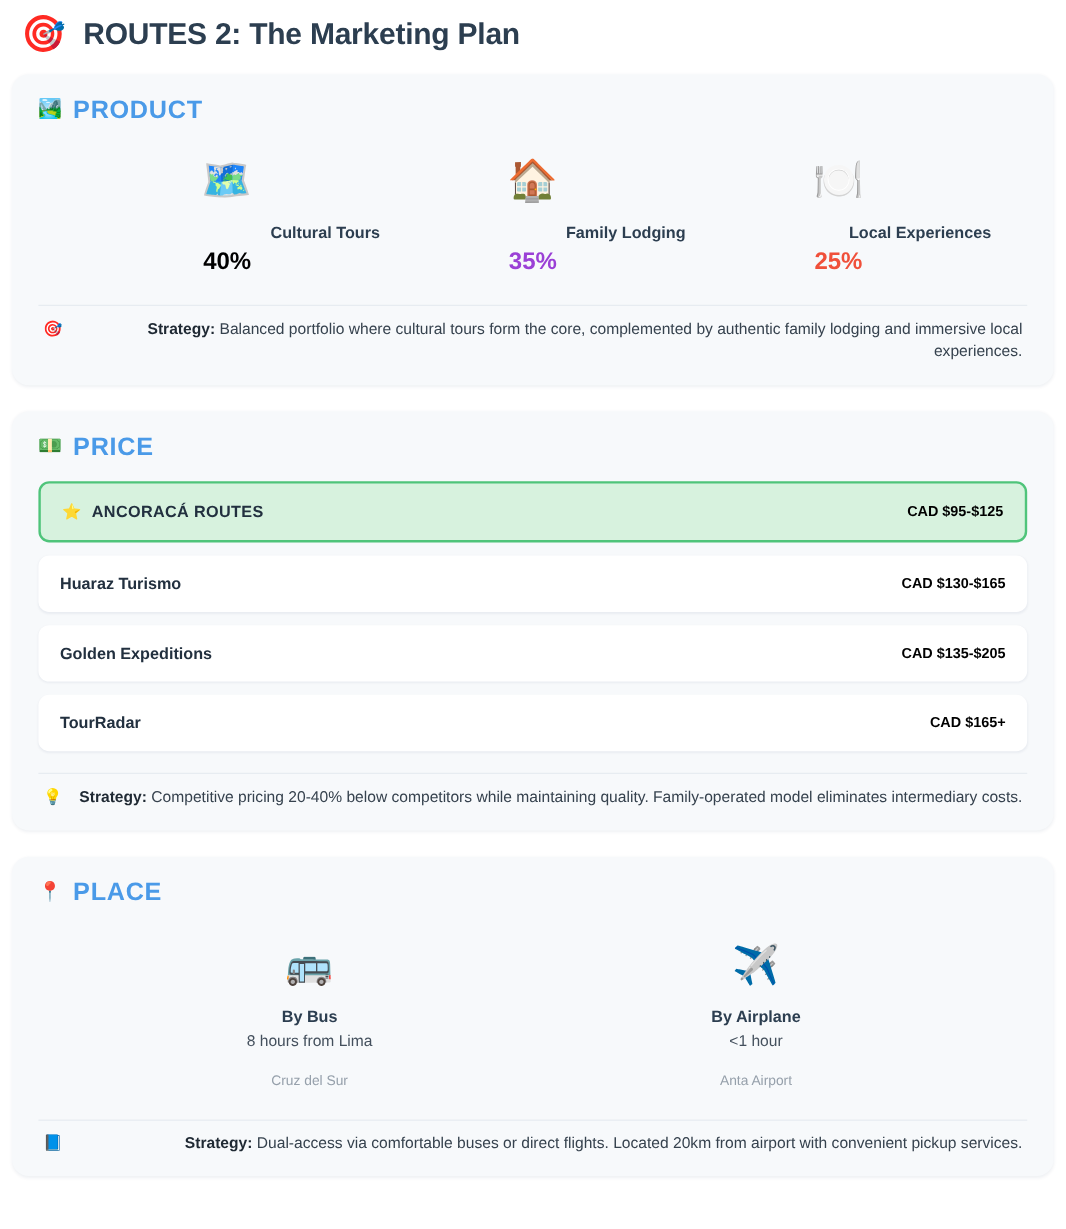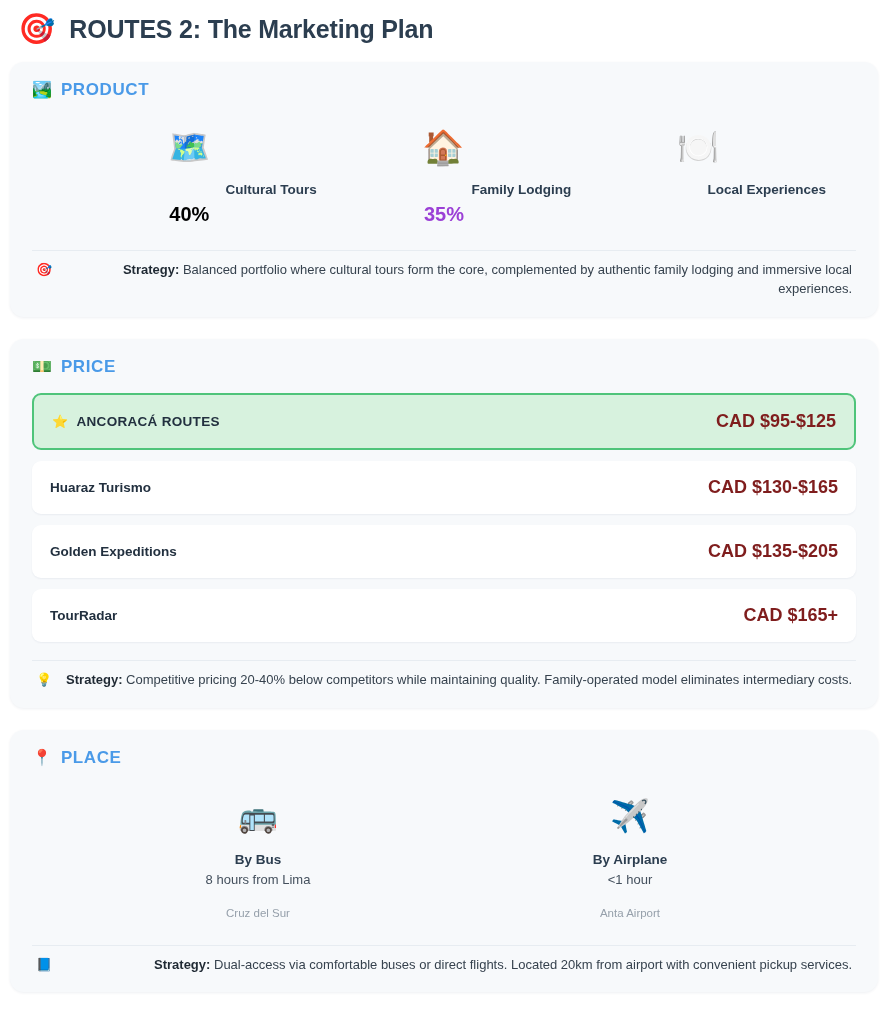--- a/index.html
+++ b/index.html
@@ -48,21 +48,21 @@
   }
 
   .card-title {
     display: flex;
     align-items: center;
     gap: 9px;
     margin-bottom: 6px;
   }
   .card-title .sec-icon { font-size: 16px; line-height: 1; }
   .card-title .sec-label {
-    font-size: 17px;
+    font-size: 21px;
     font-weight: bold;
     color: #4a9ae8;
     letter-spacing: 0.6px;
   }
 
   
   .product-grid {
     display: flex;
     justify-content: space-around;
     align-items: flex-start;
@@ -131,23 +131,23 @@
     display: flex;
     align-items: center;
     gap: 8px;
     font-size: 13.5px;
     font-weight: bold;
     color: #22303f;
   }
   .price-row.highlight .pr-left { letter-spacing: 0.3px; }
   .price-row .pr-star { font-size: 13px; line-height: 1; }
   .price-row .pr-price {
-    font-size: 18px;
-    font-weight: bold;
-    color: #7f1d1d;
+    font-size: 12px;
+    font-weight: bold;
+    color: #000000;
     text-align: center;
   }
 
   
   .place-grid {
     display: flex;
     justify-content: space-around;
     align-items: flex-start;
     padding: 26px 40px 20px 40px;
   }
@@ -200,20 +200,21 @@
         <div class="p-pct" style="color:#000000">40%</div>
       </div>
       <div class="product-item">
         <span class="p-icon">🏠</span>
         <div class="p-name">Family Lodging</div>
         <div class="p-pct" style="color:#9b40d6">35%</div>
       </div>
       <div class="product-item">
         <span class="p-icon">🍽️</span>
         <div class="p-name">Local Experiences</div>
+        <div class="p-pct" style="color:#f0503a">25%</div>
       </div>
     </div>
 
     <div class="strategy">
       <span class="s-icon">🎯</span>
       <span class="s-text"><b>Strategy:</b><span> Balanced portfolio where cultural tours form the core, complemented by authentic family lodging and immersive local experiences.</span></span>
     </div>
   </div>
 
   <div class="card">

